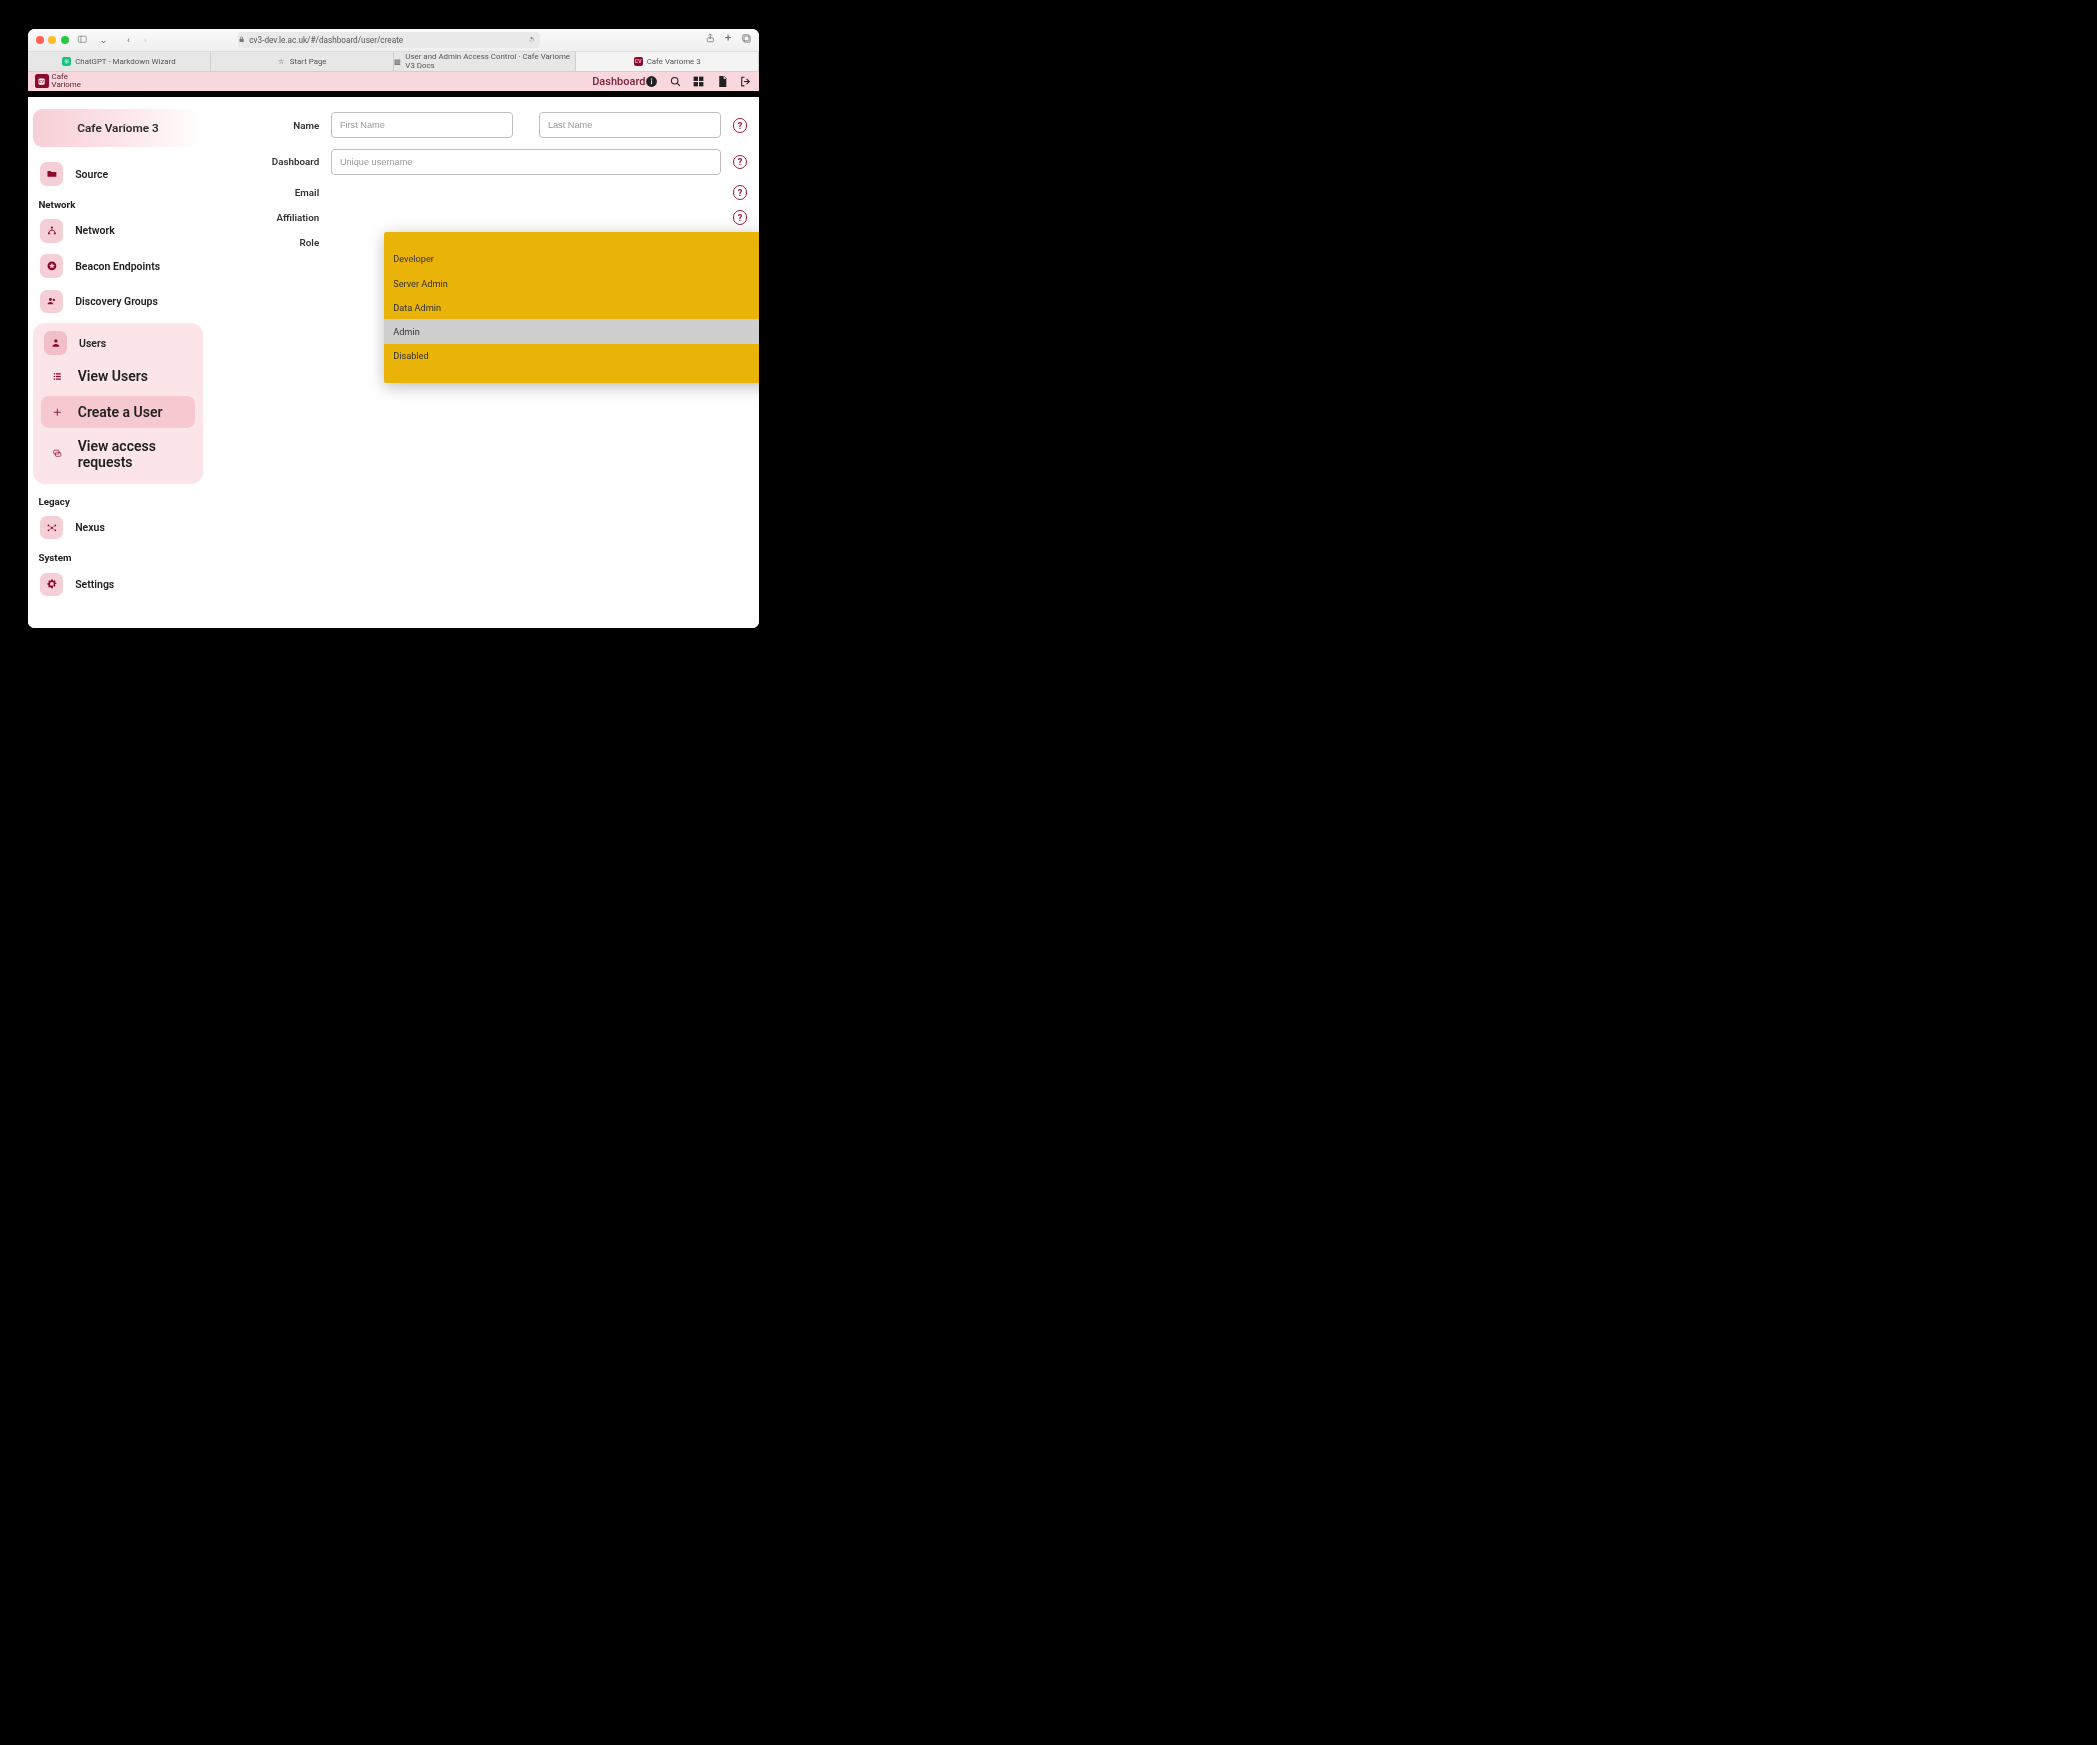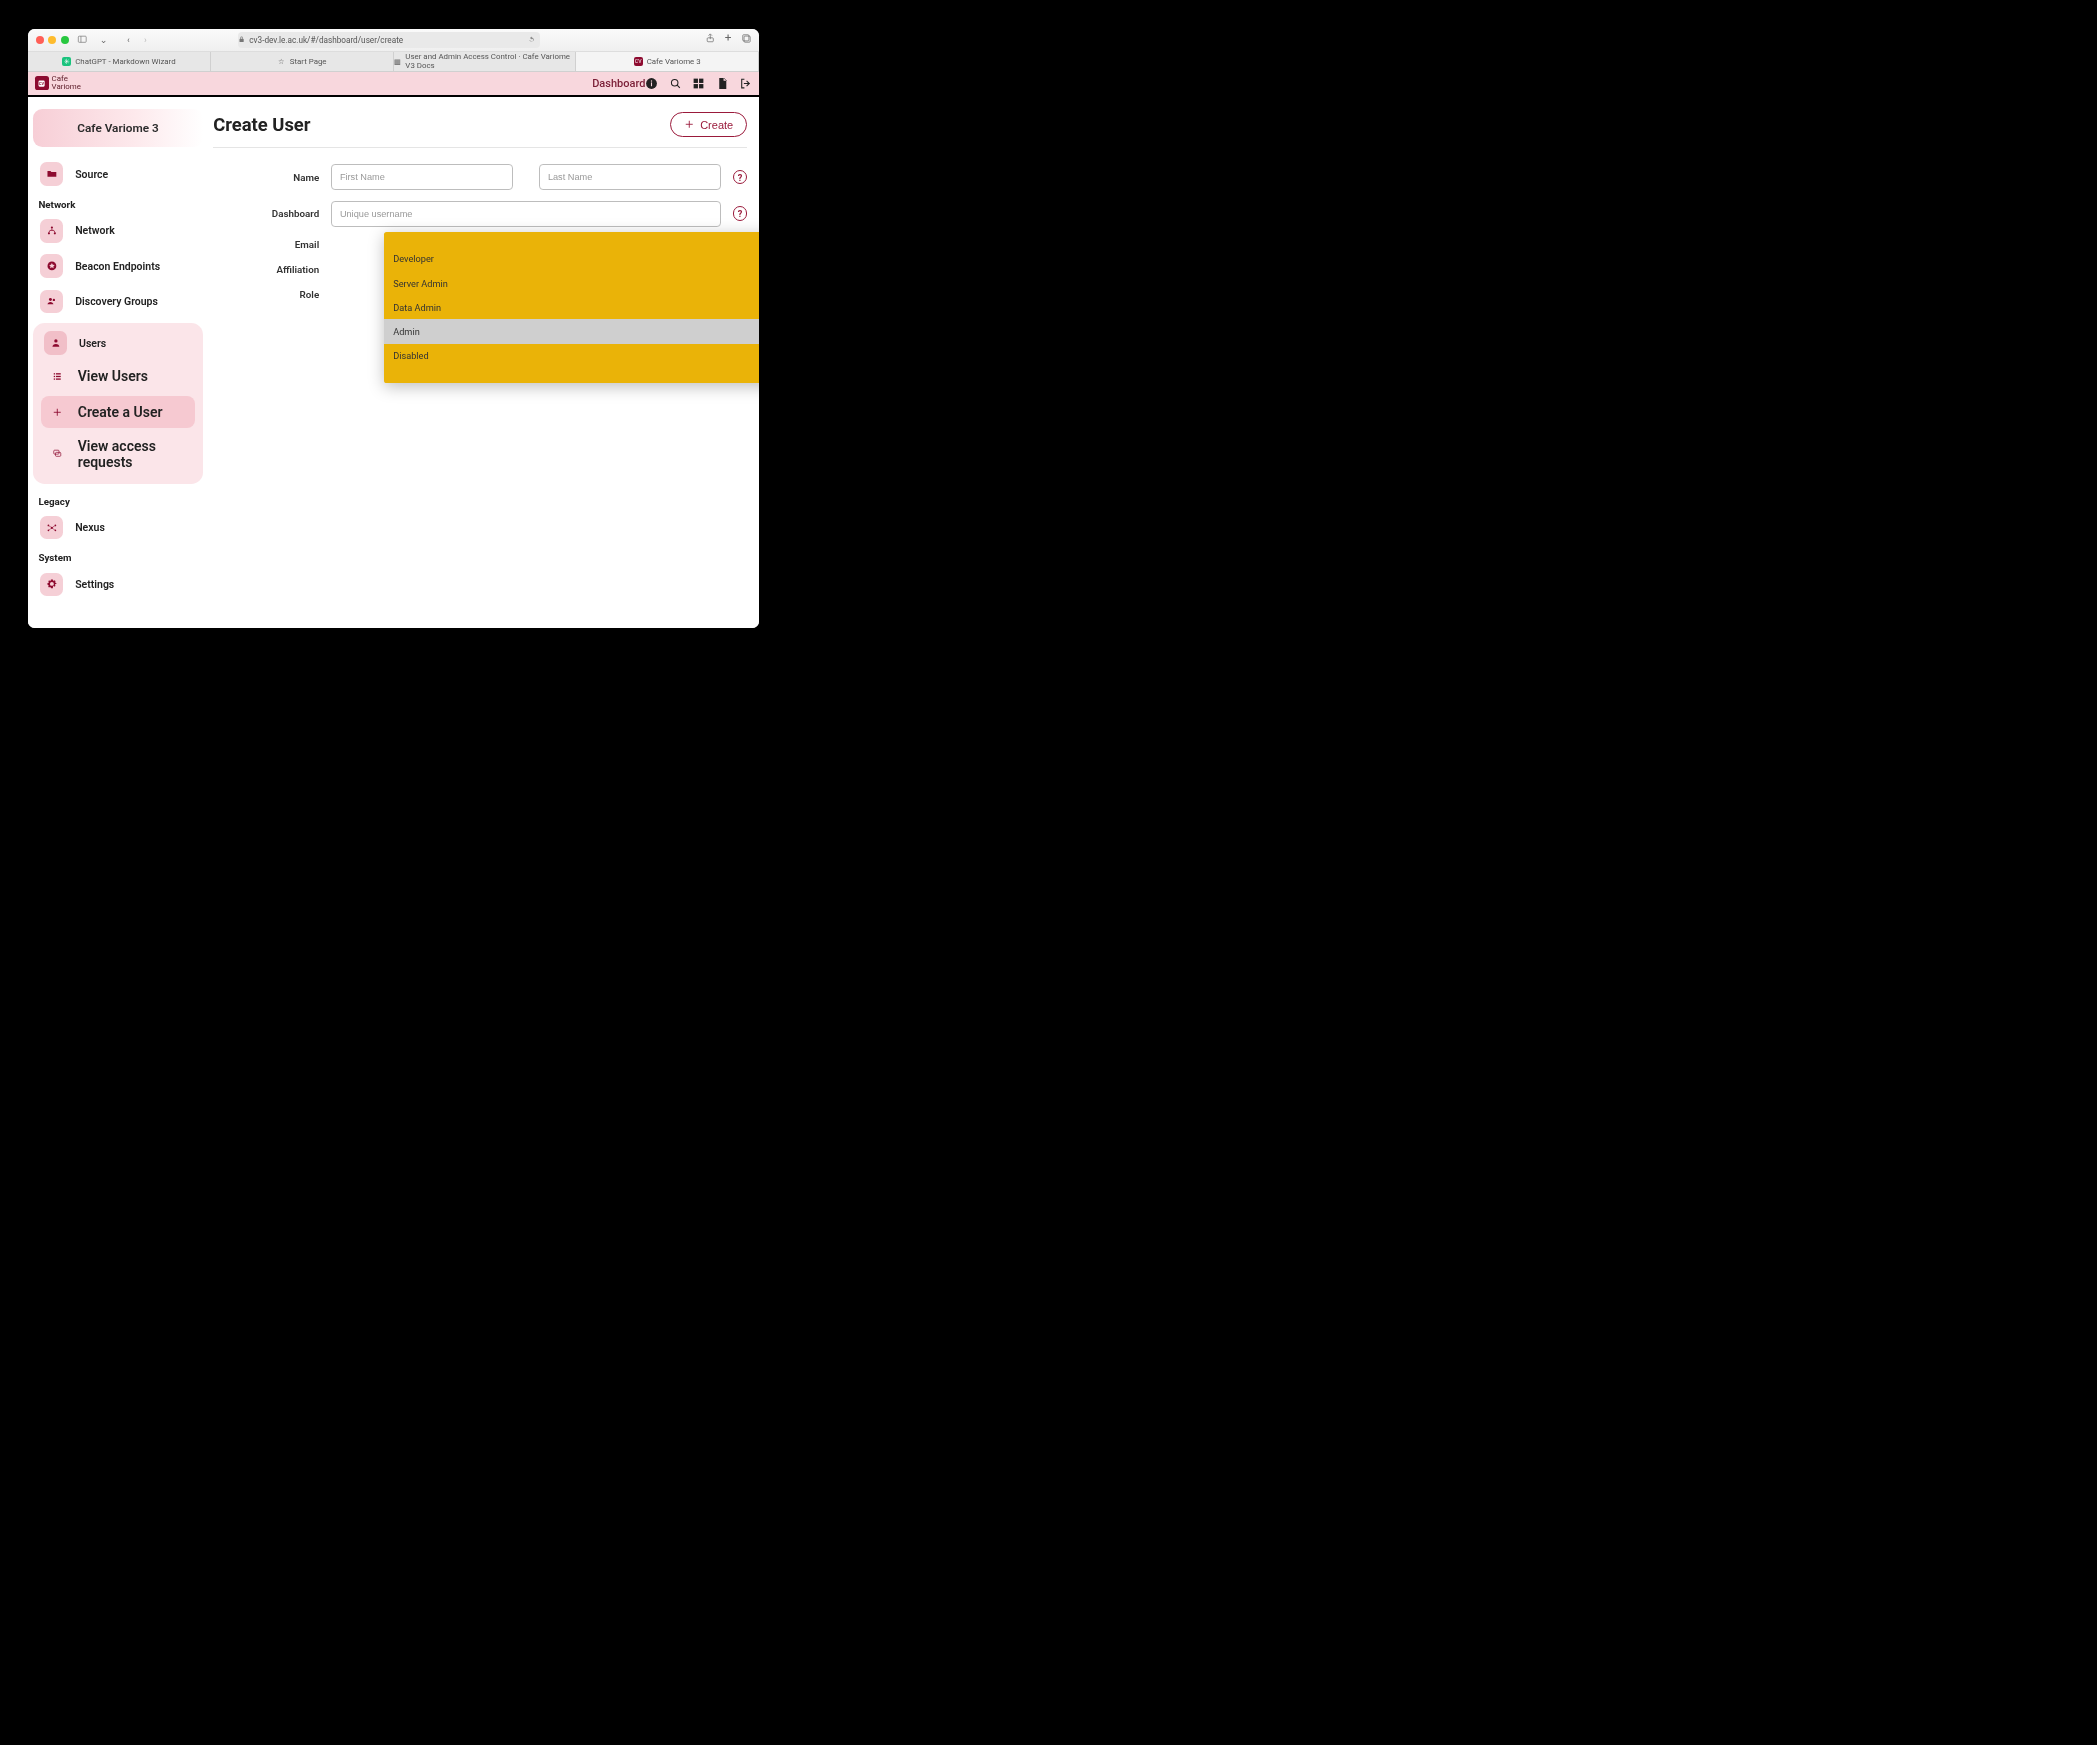--- a/index.html
+++ b/index.html
@@ -25,21 +25,21 @@
     .chevwrap{display:flex;gap:2.6px;margin-left:3.9px}
     .urlbar{flex:1; max-width:302px; margin:0 auto; height:15.7px; background:#e9e9e9; border-radius:3.9px; display:flex; align-items:center; justify-content:flex-start; gap:3.9px; font-size:8.2px; color:#555;}
     .urlbar svg{width:7.2px;height:7.2px;fill:#777}
     .chrome-right{display:flex;gap:9.2px;color:#666;font-size:10.5px;margin-left:auto}
     .tabstrip{height:19.7px;background:#e7e7e7;display:flex;border-bottom:0.7px solid #d0d0d0;font-size:7.9px;}
     .btab{flex:1;display:flex;align-items:center;justify-content:center;gap:3.9px;border-right:0.7px solid #d0d0d0;color:#555;background:#e7e7e7;}
     .btab.active{background:#f4f4f4;}
     .btab .favicon{width:9.2px;height:9.2px;display:inline-flex;align-items:center;justify-content:center;font-size:7.2px;}
 
     
-    .app-header{height:25px;background:#f8d7dd;border-bottom:2px solid #000000;display:flex;align-items:center;padding:0 6.6px;}
+    .app-header{height:25px;background:#f8d7dd;border-bottom:6px solid #000000;display:flex;align-items:center;padding:0 6.6px;}
     .brand{display:flex;align-items:center;gap:2.6px;font-size:7.9px;color:#5b1a27;line-height:1.05}
     .brand .logo{width:14.4px;height:14.4px;border-radius:2.6px;background:#8d0a2f;display:flex;align-items:center;justify-content:center}
     .brand .logo svg{width:9.2px;height:9.2px;fill:#fff}
     .app-title{flex:1;text-align:right;color:#7a1e36;font-size:11px;font-weight:500}
     .hdr-icons{display:flex;gap:10.5px;align-items:center}
     .hdr-icons .ic{width:13px;height:13px;display:flex;align-items:center;justify-content:center}
     .hdr-icons svg{width:13px;height:13px;fill:#222}
 
     
     .app-body{flex:1;display:flex;background:#fff;overflow:hidden}
@@ -312,30 +312,20 @@
         <div class="nicon">
             <svg viewBox="0 0 24 24">
               <path d="M12 8a4 4 0 100 8 4 4 0 000-8zm9 4l-2 .4a7 7 0 01-.7 1.7l1.1 1.7-1.8 1.8-1.7-1.1a7 7 0 01-1.7.7L14 21h-4l-.4-2a7 7 0 01-1.7-.7l-1.7 1.1-1.8-1.8 1.1-1.7A7 7 0 014.8 14L3 13.6v-3.2L5 10a7 7 0 01.7-1.7L4.6 6.6l1.8-1.8 1.7 1.1A7 7 0 019.8 5.2L10 3h4l.4 2a7 7 0 011.7.7l1.7-1.1 1.8 1.8-1.1 1.7c.3.5.5 1.1.7 1.7l2 .4z"></path>
             </svg>
           </div>
         <span class="lbl">Settings</span>
       </div>
     </div>
 
     <div class="main">
-      <div class="main-head">
-        <h1>Create User</h1>
-        <button class="create-btn">
-          <svg viewBox="0 0 24 24">
-              <path d="M11 4h2v16h-2z"></path>
-              <path d="M4 11h16v2H4z"></path>
-            </svg>
-          <span>Create</span>
-        </button>
-      </div>
 
       <div class="form">
         <div class="row">
           <div class="flabel">Name</div>
           <div class="pair">
             <input class="field" placeholder="First Name" style="">
             <input class="field" placeholder="Last Name" style="">
           </div>
           <div class="help">?</div>
         </div>

